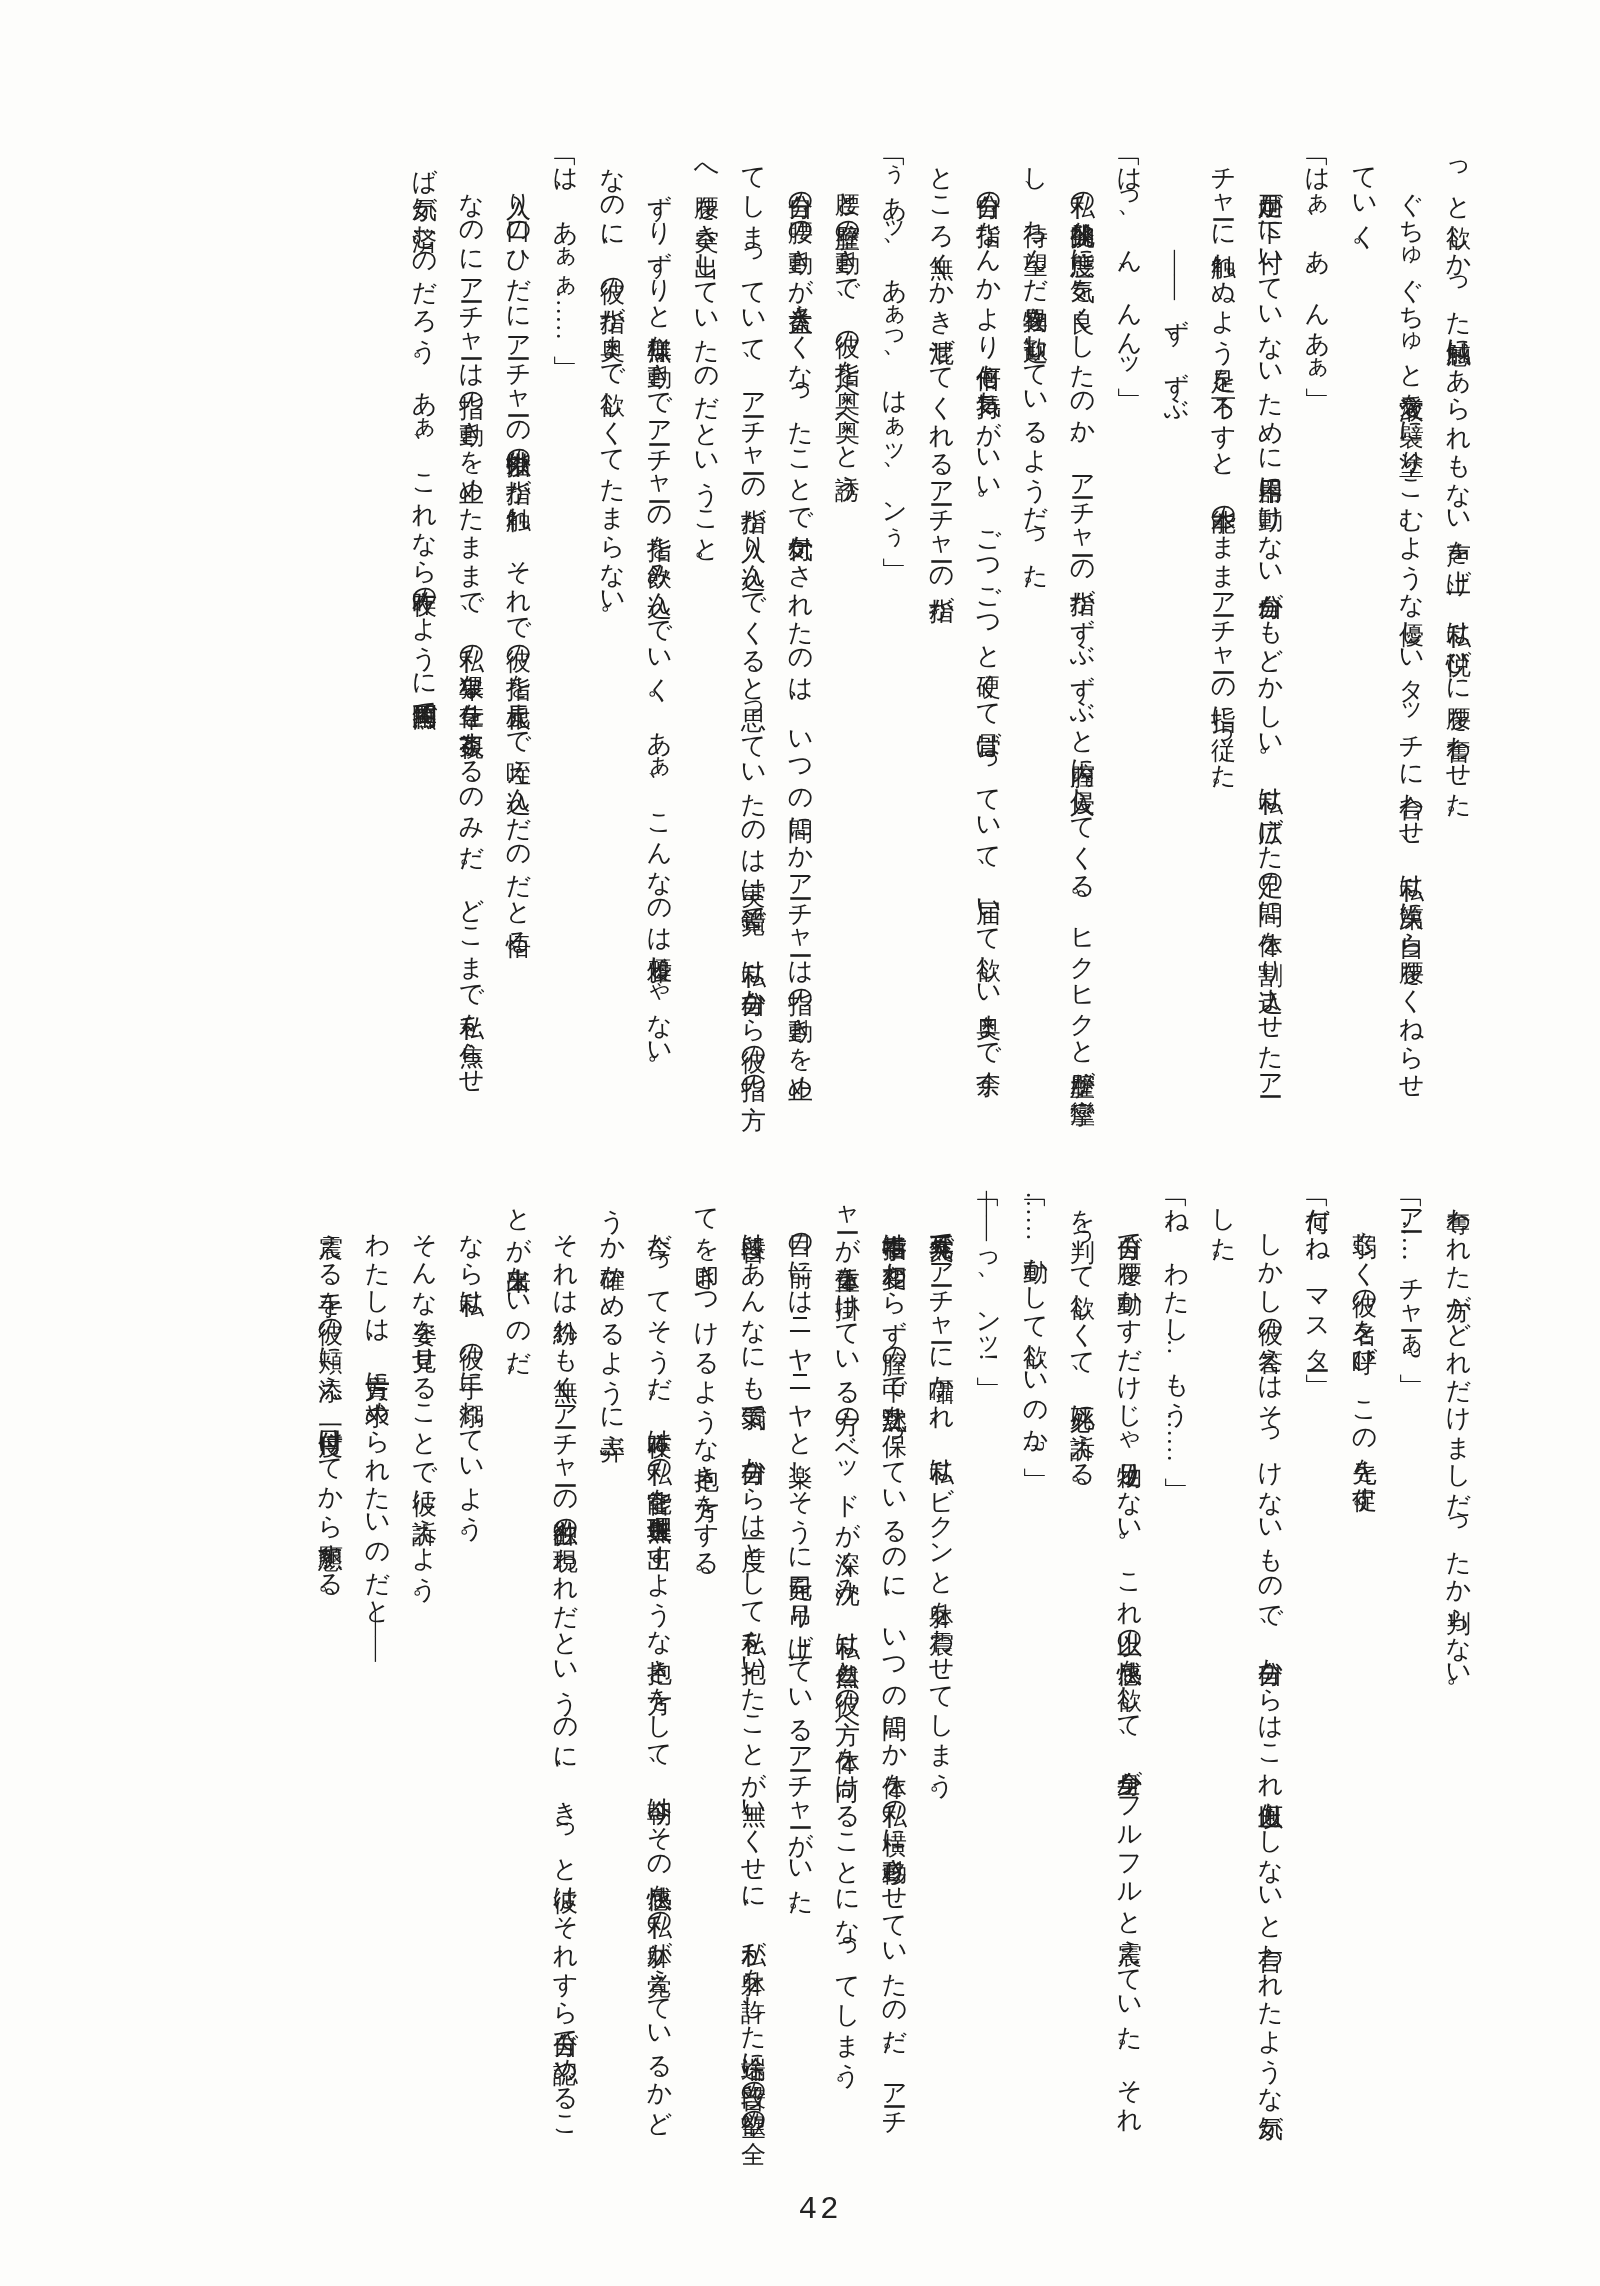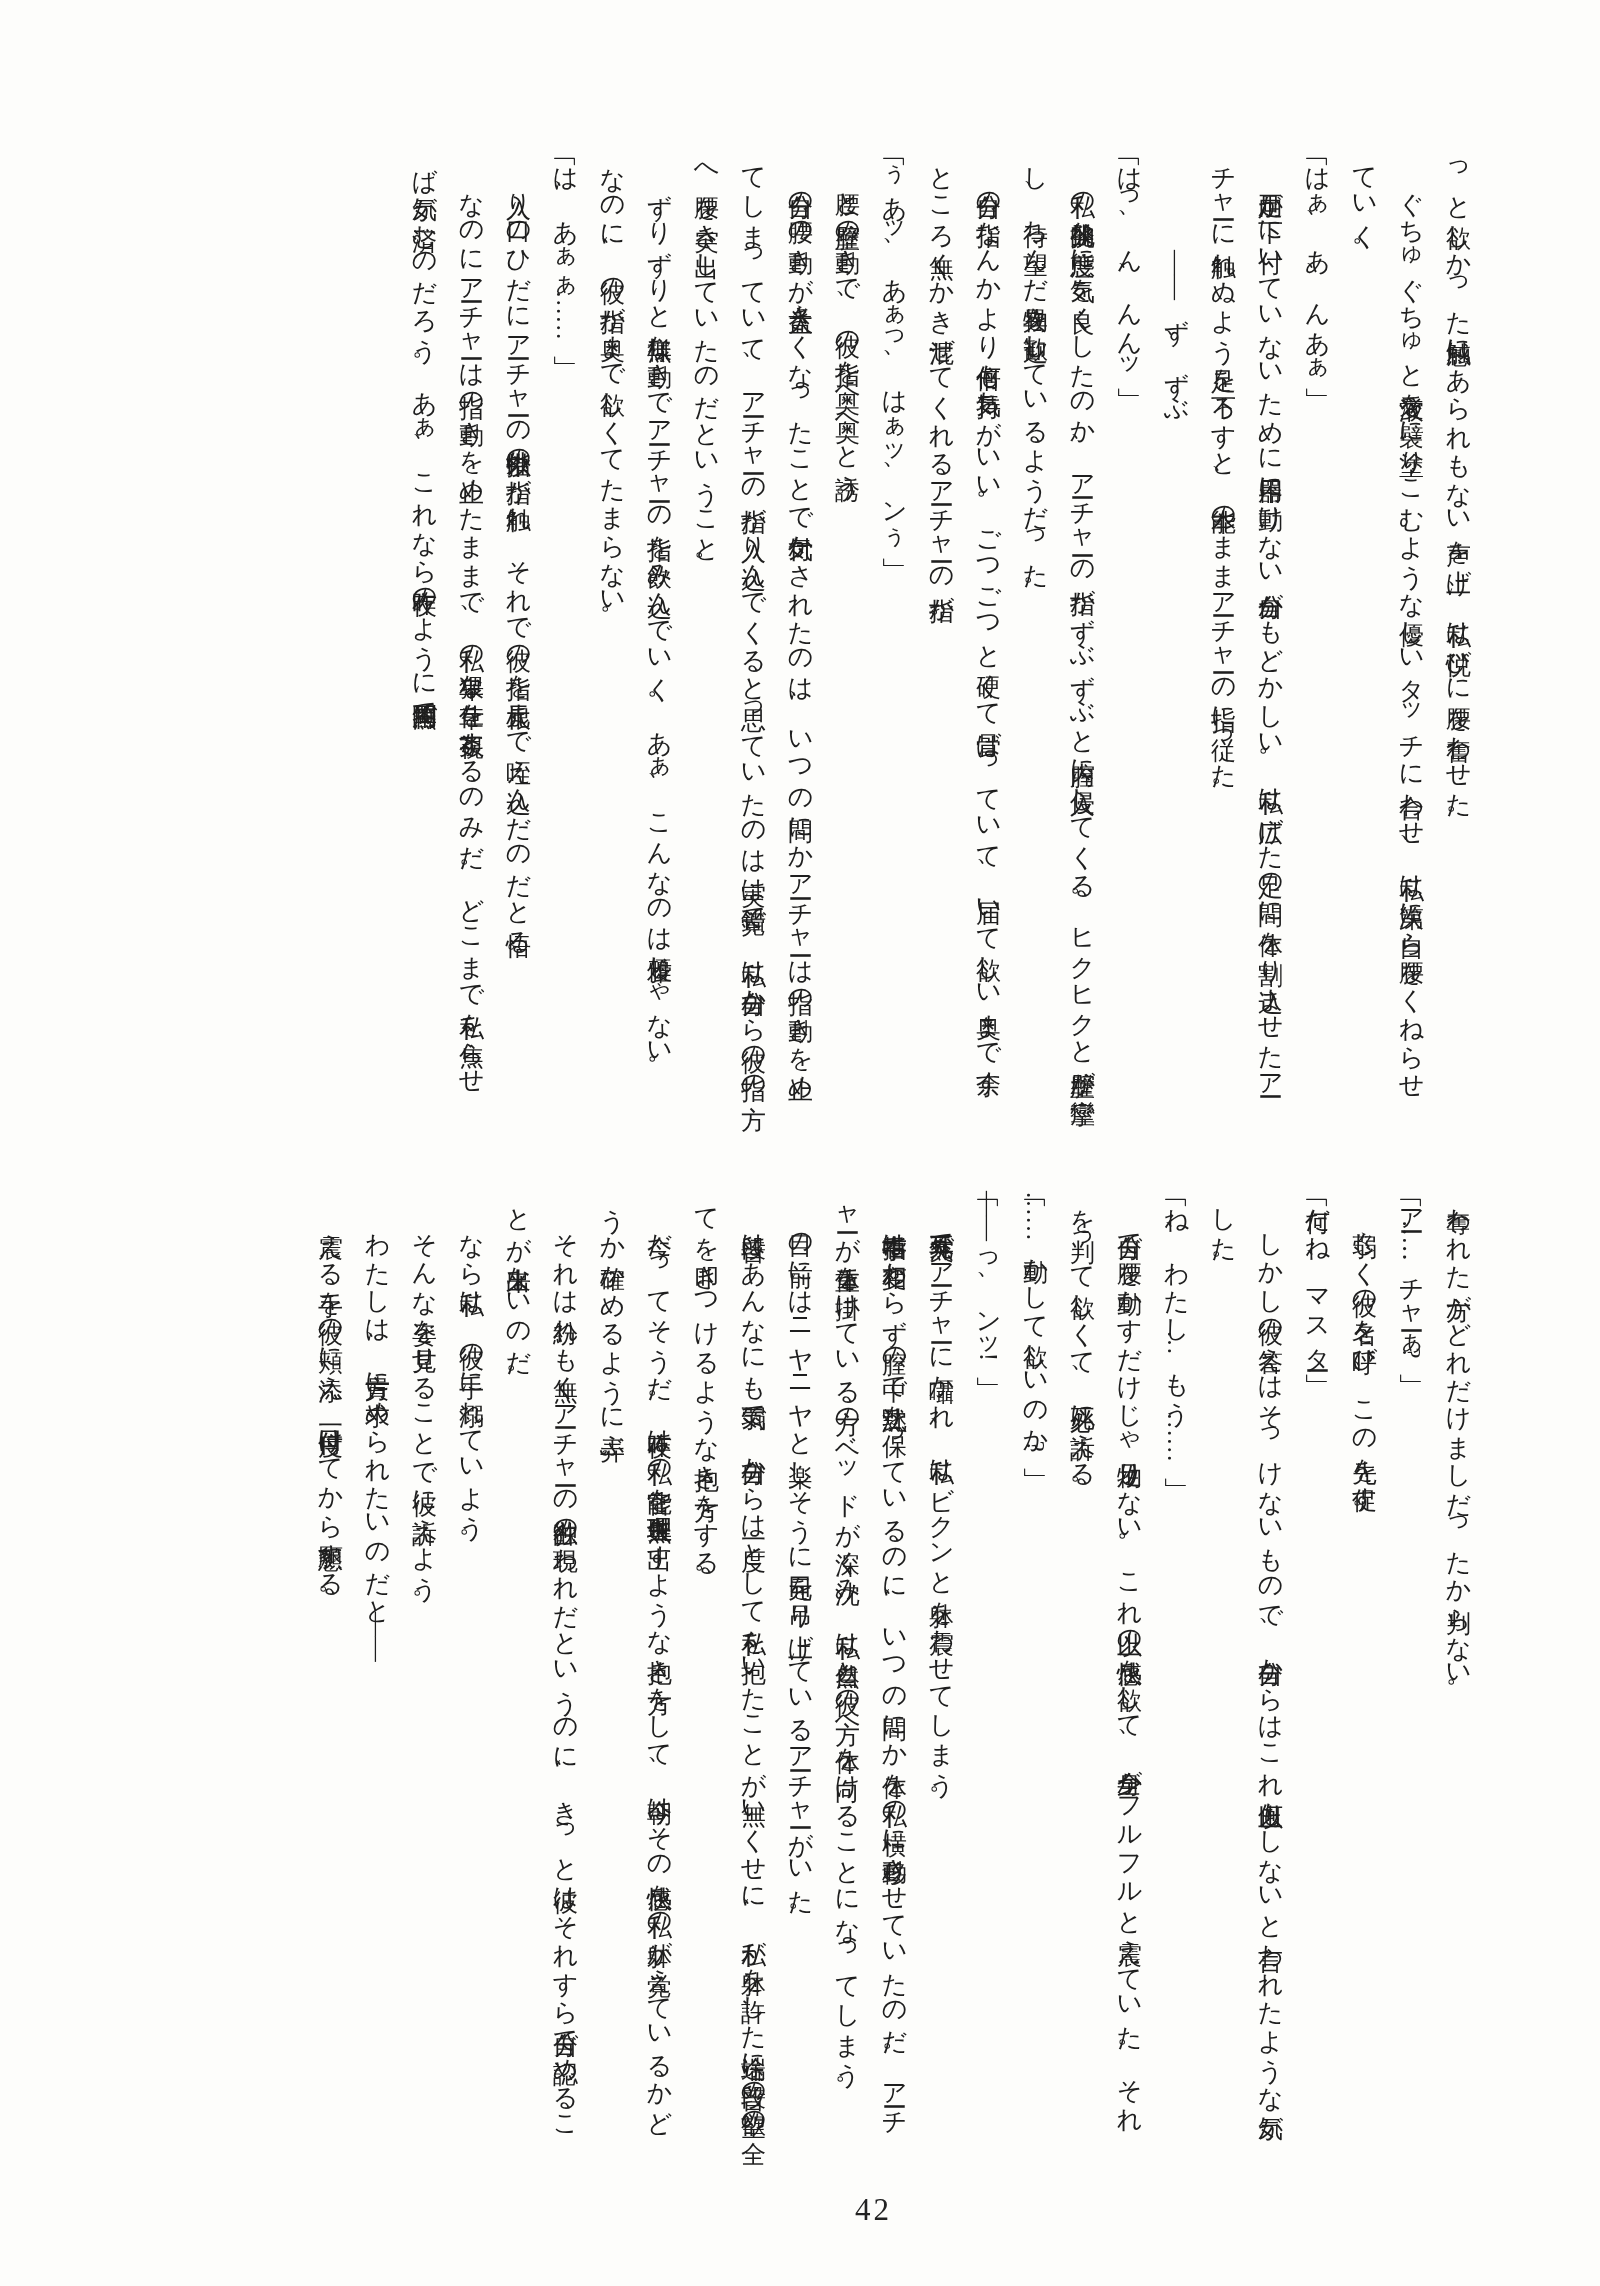--- a/index.html
+++ b/index.html
@@ -44,24 +44,25 @@
   .p-solo {
     text-indent: 1em;
     margin-block-start: 47px;
     margin-block-end: 47px;
   }
   .page-number {
     position: absolute;
     top: 2192px;
     left: 748px;
     width: 144px;
-    text-align: right;
+    text-align: center;
     font-size: 31px;
     letter-spacing: 3px;
     color: #222;
+    font-family: Liberation Mono, monospace;
   }
 </style>
 </head>
 <body>
 
 <div class="scan-page">
 
   <section class="band band-top">
     <p class="p-cont">っと欲しかった感触にあられもない声を上げ、私は悦びに腰を奮わせた。</p>
     <p class="p-narr">ぐちゅぐちゅと愛液を襞に塗りこむような優しいタッチに合わせ、私は次第に自ら腰をくねらせていく。</p>

